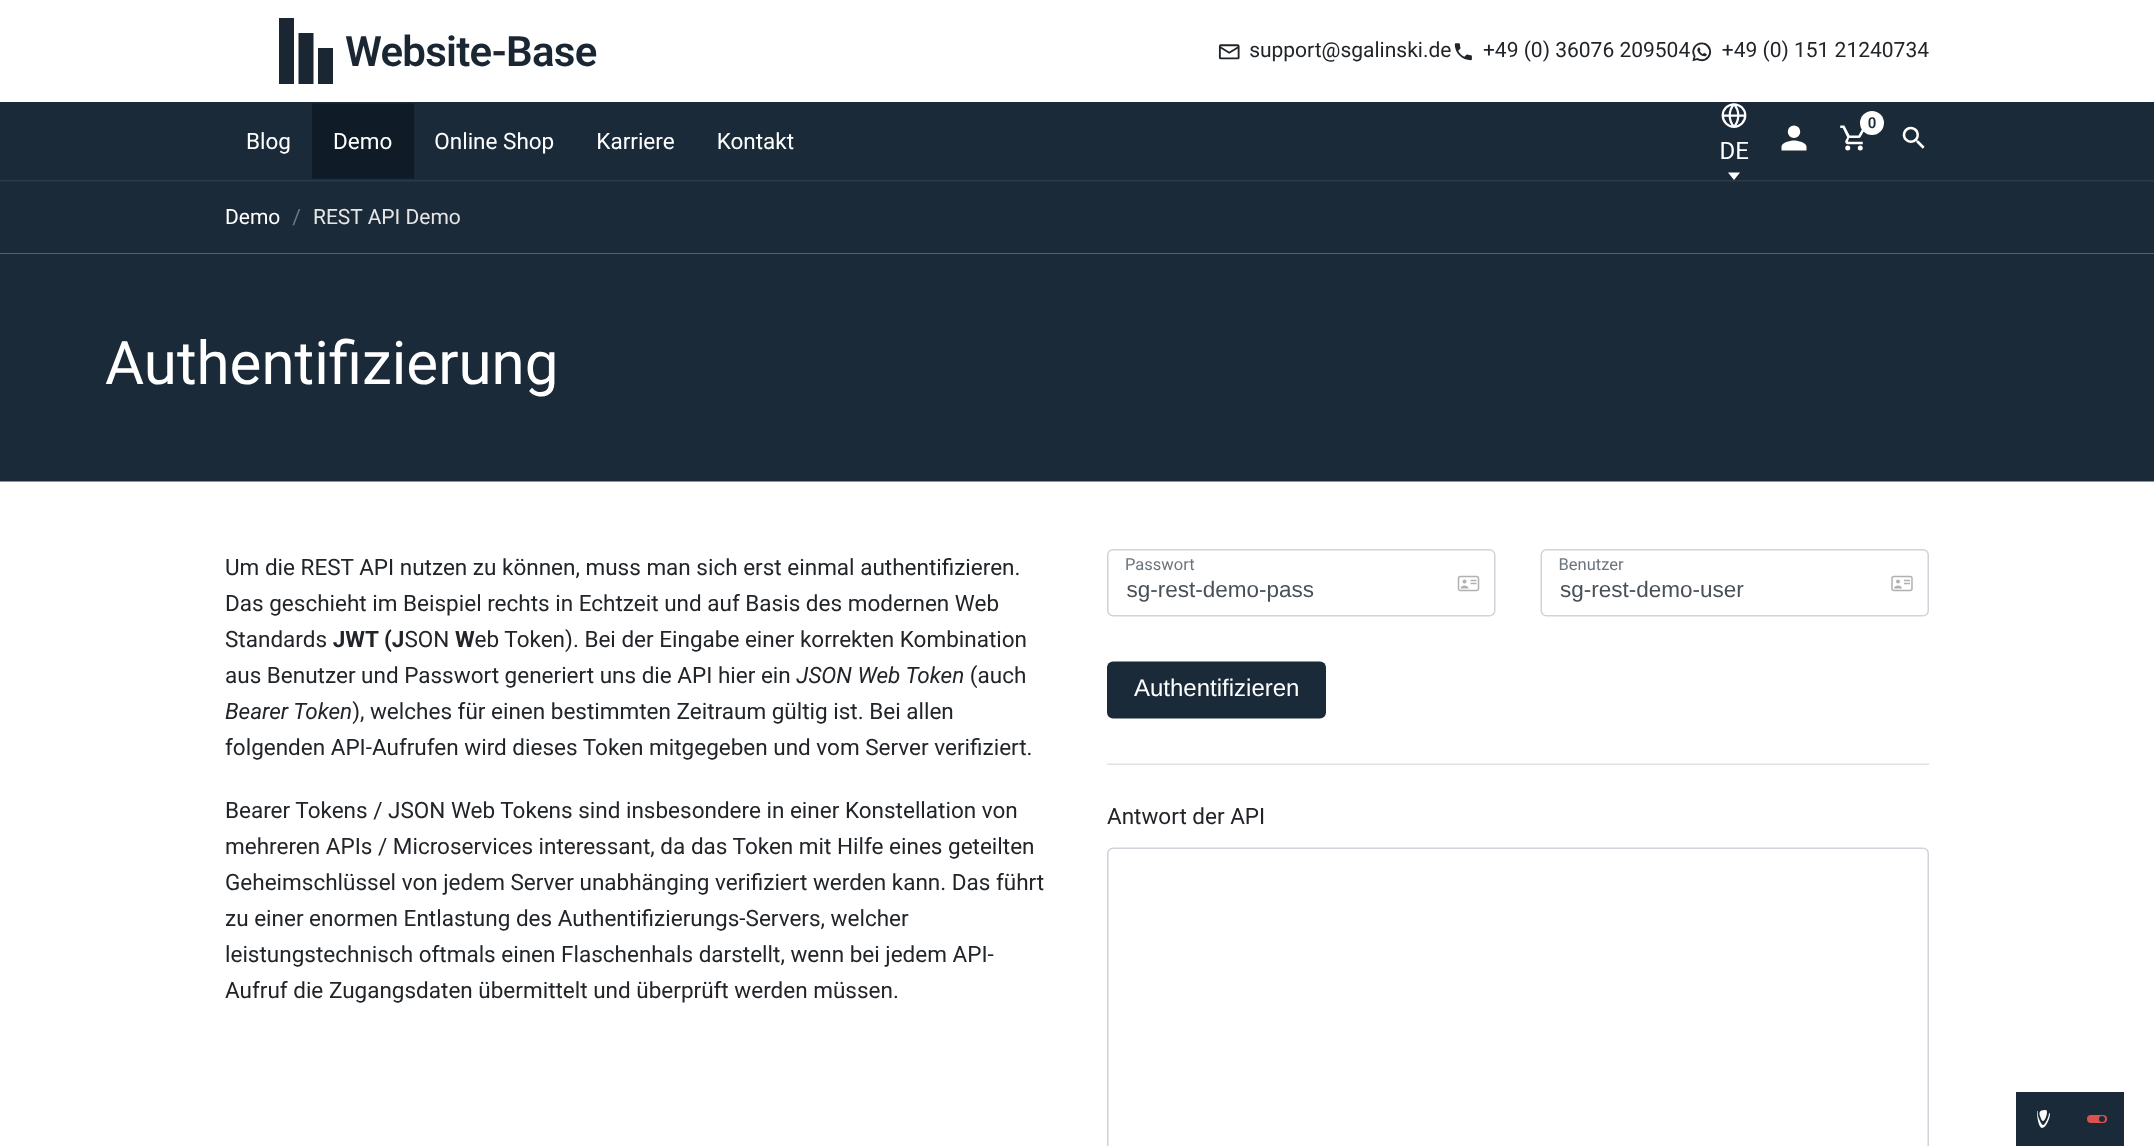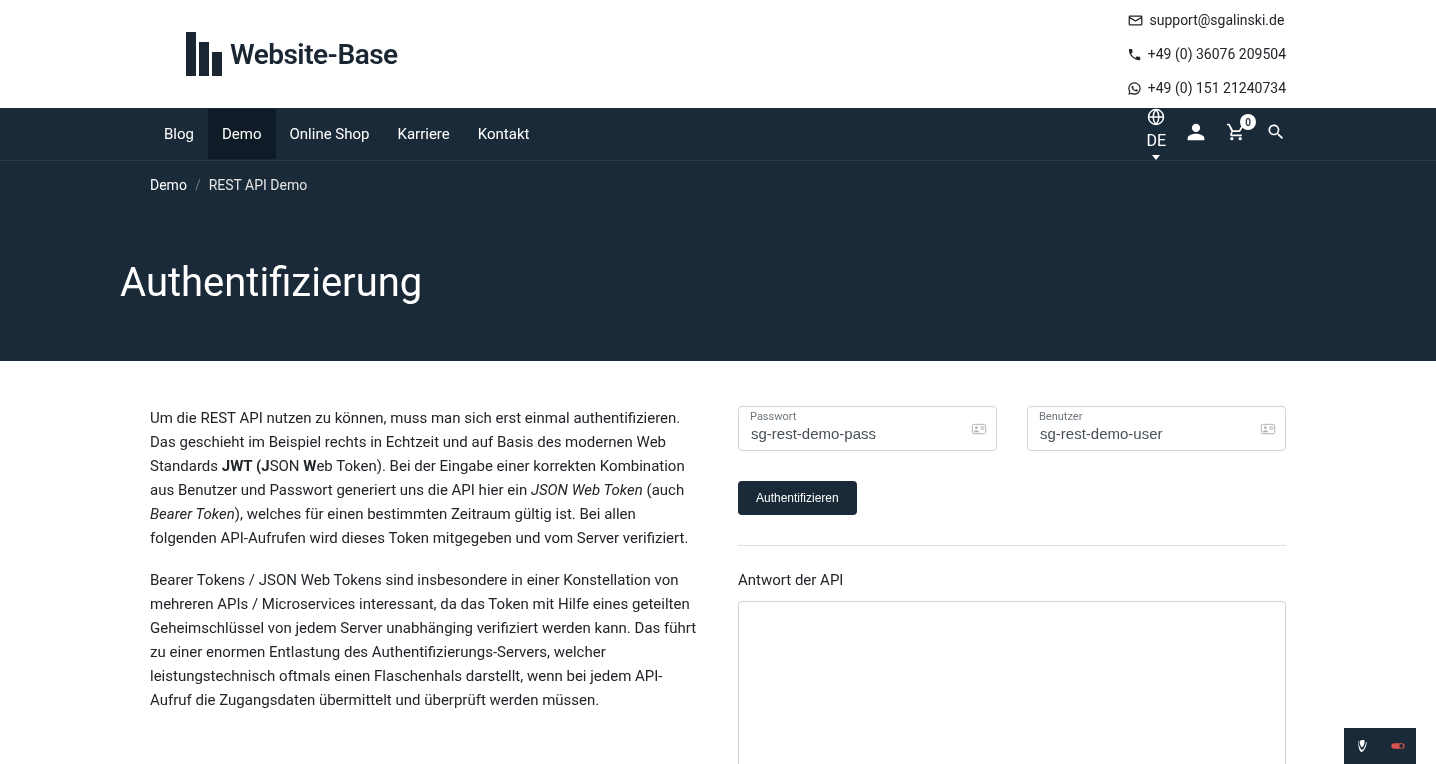--- a/index.html
+++ b/index.html
@@ -9,21 +9,21 @@
     .top-header { display: flex; justify-content: space-between; align-items: center; padding: 12px 150px; }
     .logo { display: flex; align-items: center; gap: 8px; margin-left: 36px; }
     .logo-bars { display: flex; gap: 3px; align-items: flex-end; }
     .logo-bar { background: #1a2733; width: 10px; }
     .logo-bar:nth-child(1) { height: 44px; }
     .logo-bar:nth-child(2) { height: 34px; }
     .logo-bar:nth-child(3) { height: 24px; }
     .logo-text { font-size: 28px; font-weight: 600; color: #1a2733; letter-spacing: -0.5px; }
     .contact-info { text-align: right; font-size: 14px; }
     .contact-question { font-weight: 700; color: #212529; margin-bottom: 4px; letter-spacing: 0.3px; }
-    .contact-row { display: flex; gap: 18px; justify-content: flex-end; align-items: center; flex-direction: column; }
+    .contact-row { display: flex; justify-content: flex-end; align-items: center; }
     .contact-item { display: inline-flex; align-items: center; gap: 6px; color: #212529; }
     .contact-item svg { width: 15px; height: 15px; }
     
     
     .nav-bar { background: #1a2a38; display: flex; justify-content: space-between; align-items: center; padding: 12px 150px; height: 52px; gap: 40px; }
     .nav-left { display: flex; }
     .nav-item { color: #fff; padding: 16px 14px; font-size: 15px; cursor: pointer; }
     .nav-item.active { background: #0f1b26; }
     .nav-right { display: flex; align-items: center; gap: 20px; }
     .lang-selector { display: flex; align-items: center; gap: 5px; color: #fff; cursor: pointer; flex-direction: column; }
@@ -34,38 +34,38 @@
     .cart-badge { position: absolute; top: -8px; right: -10px; background: #fff; color: #1a2a38; border-radius: 50%; width: 16px; height: 16px; font-size: 10px; display: flex; align-items: center; justify-content: center; font-weight: 600; }
     
     
     .breadcrumb-bar { background: #1a2a38; padding: 16px 150px; border-top: 1px solid #2a3a48; }
     .breadcrumb { display: flex; gap: 8px; color: #aab5c0; font-size: 14px; }
     .breadcrumb a { color: #fff; cursor: pointer; }
     .breadcrumb .sep { color: #6a7a88; }
     .breadcrumb .current { color: #e5e5e5; }
     
     
-    .hero { background: #1a2a38; padding: 50px 120px 55px; }
+    .hero { background: #1a2a38; padding: 50px 70px 55px; }
     .hero h1 { color: #fff; font-size: 40px; font-weight: 400; }
     
     
     .main { display: flex; padding: 45px 150px; gap: 40px; }
     .left-col { flex: 1; font-size: 15px; line-height: 1.6; color: #212529; }
     .left-col p { margin-bottom: 18px; }
     .left-col strong { font-weight: 700; }
     .left-col em { font-style: italic; }
     .right-col { flex: 1; }
     
     .form-row { display: flex; gap: 30px; margin-bottom: 30px; }
     .form-group { flex: 1; position: relative; }
     .form-group label { position: absolute; top: 4px; left: 12px; font-size: 11px; color: #6c757d; }
     .form-group input { width: 100%; padding: 18px 38px 8px 12px; border: 1px solid #ced4da; border-radius: 4px; font-size: 15px; color: #495057; }
     .form-group .input-icon { position: absolute; right: 10px; top: 50%; transform: translateY(-50%); width: 16px; height: 16px; opacity: 0.5; }
     
-    .btn-auth { background: #1a2a38; color: #fff; border: none; padding: 10px 18px; font-size: 12px; border-radius: 4px; cursor: pointer; margin-bottom: 30px; }
+    .btn-auth { background: #1a2a38; color: #fff; border: none; padding: 10px 18px; font-size: 16px; border-radius: 4px; cursor: pointer; margin-bottom: 30px; }
     
     .divider { border: none; border-top: 1px solid #dee2e6; margin-bottom: 25px; }
     
     .response-label { font-size: 15px; margin-bottom: 12px; }
     .response-box { width: 100%; height: 220px; border: 1px solid #ced4da; border-radius: 4px; background: #fff; }
     
     
     .bottom-widget { position: fixed; bottom: 0; right: 20px; display: flex; }
     .widget-tab { background: #1a2a38; width: 36px; height: 36px; display: flex; align-items: center; justify-content: center; cursor: pointer; }
     .widget-tab.red svg { fill: #d9534f; }

